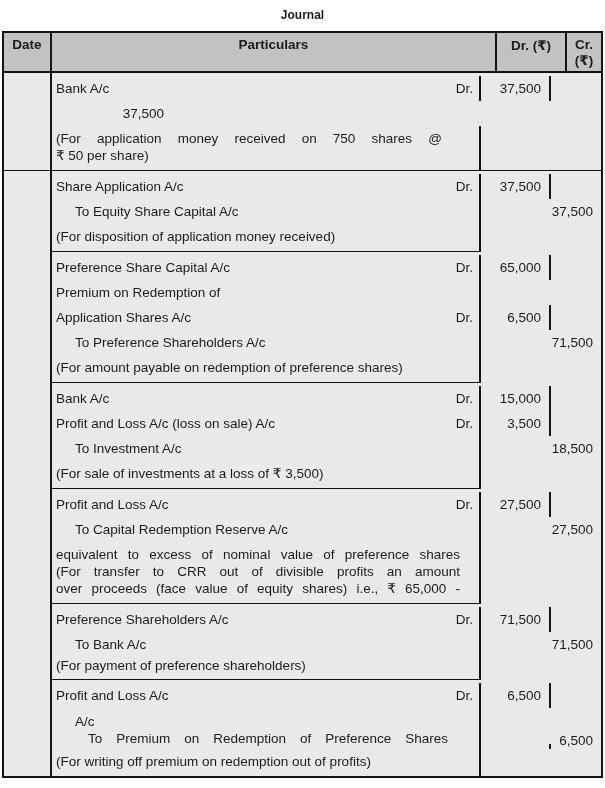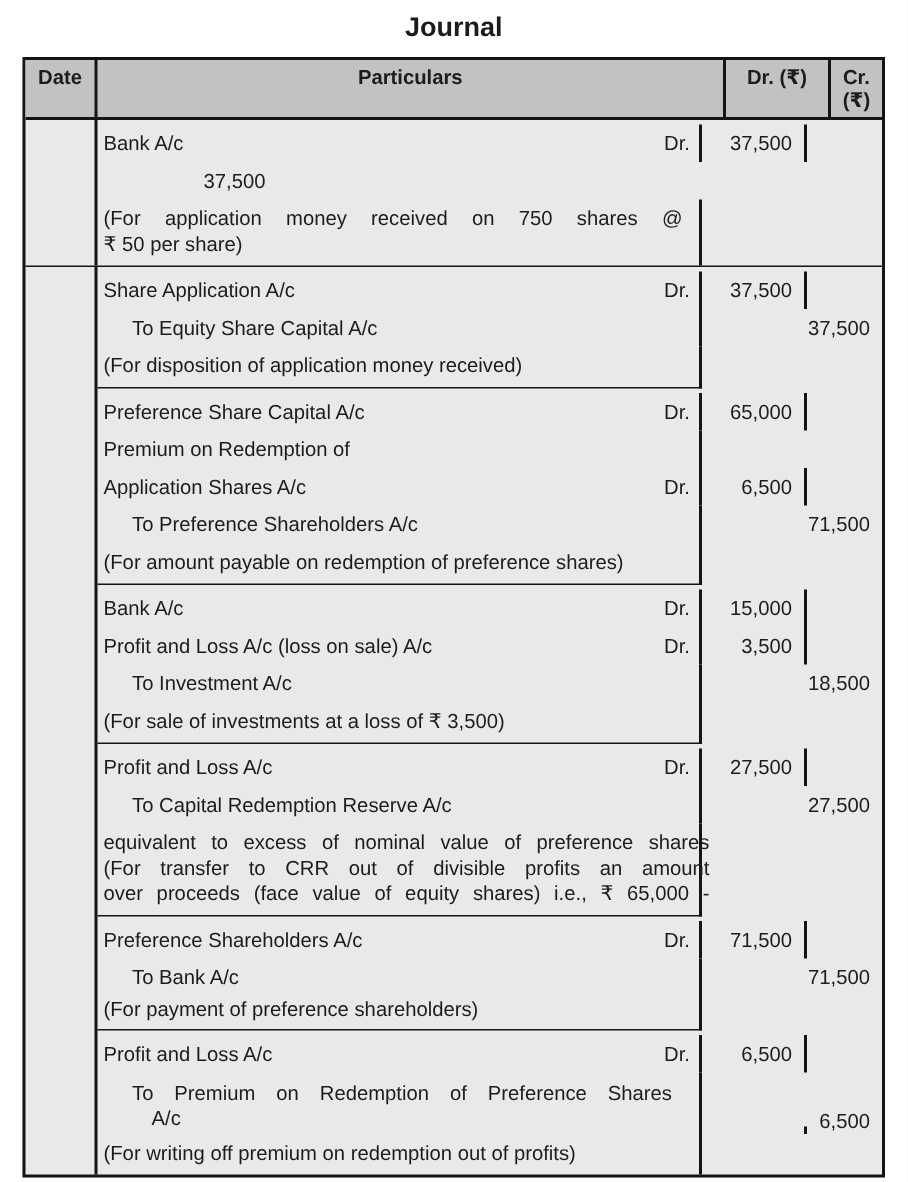--- a/index.html
+++ b/index.html
@@ -9,26 +9,26 @@
     height: 788px;
     overflow: hidden;
     background: #ffffff;
     font-family: "Liberation Sans", "DejaVu Sans", sans-serif;
     font-size: 13.5px;
     color: #1c1c1c;
   }
   .page-title {
     text-align: center;
     font-weight: bold;
-    font-size: 18px;
+    font-size: 12px;
     padding: 8px 0 9px 0;
     border-radius: 10px;
   }
   .jtable {
-    margin: 0 15px;
+    margin: 0 2px;
     border: 2px solid #141414;
     background: #e9e9e9;
   }
   
   .thead {
     display: flex;
     background: #c2c2c2;
     border-bottom: 2px solid #141414;
     font-weight: bold;
   }
@@ -301,22 +301,22 @@
                 <div class="acct-line">
                   <span class="acct-text">Profit and Loss A/c</span>
                   <span class="dr-label">Dr.</span>
                 </div>
               </div>
               <div class="cell-dr">6,500</div>
               <div class="cell-cr"></div>
             </div>
             <div class="row r-towrap">
               <div class="cell-p">
+                <div class="nline">A/c</div>
                 <div class="nline jline">To Premium on Redemption of Preference Shares</div>
-                <div class="nline">A/c</div>
               </div>
               <div class="cell-dr"></div>
               <div class="cell-cr">6,500</div>
             </div>
             <div class="row r-narr">
               <div class="cell-p">
                 <div class="nline">(For writing off premium on redemption out of profits)</div>
               </div>
               <div class="cell-dr"></div>
               <div class="cell-cr"></div>

